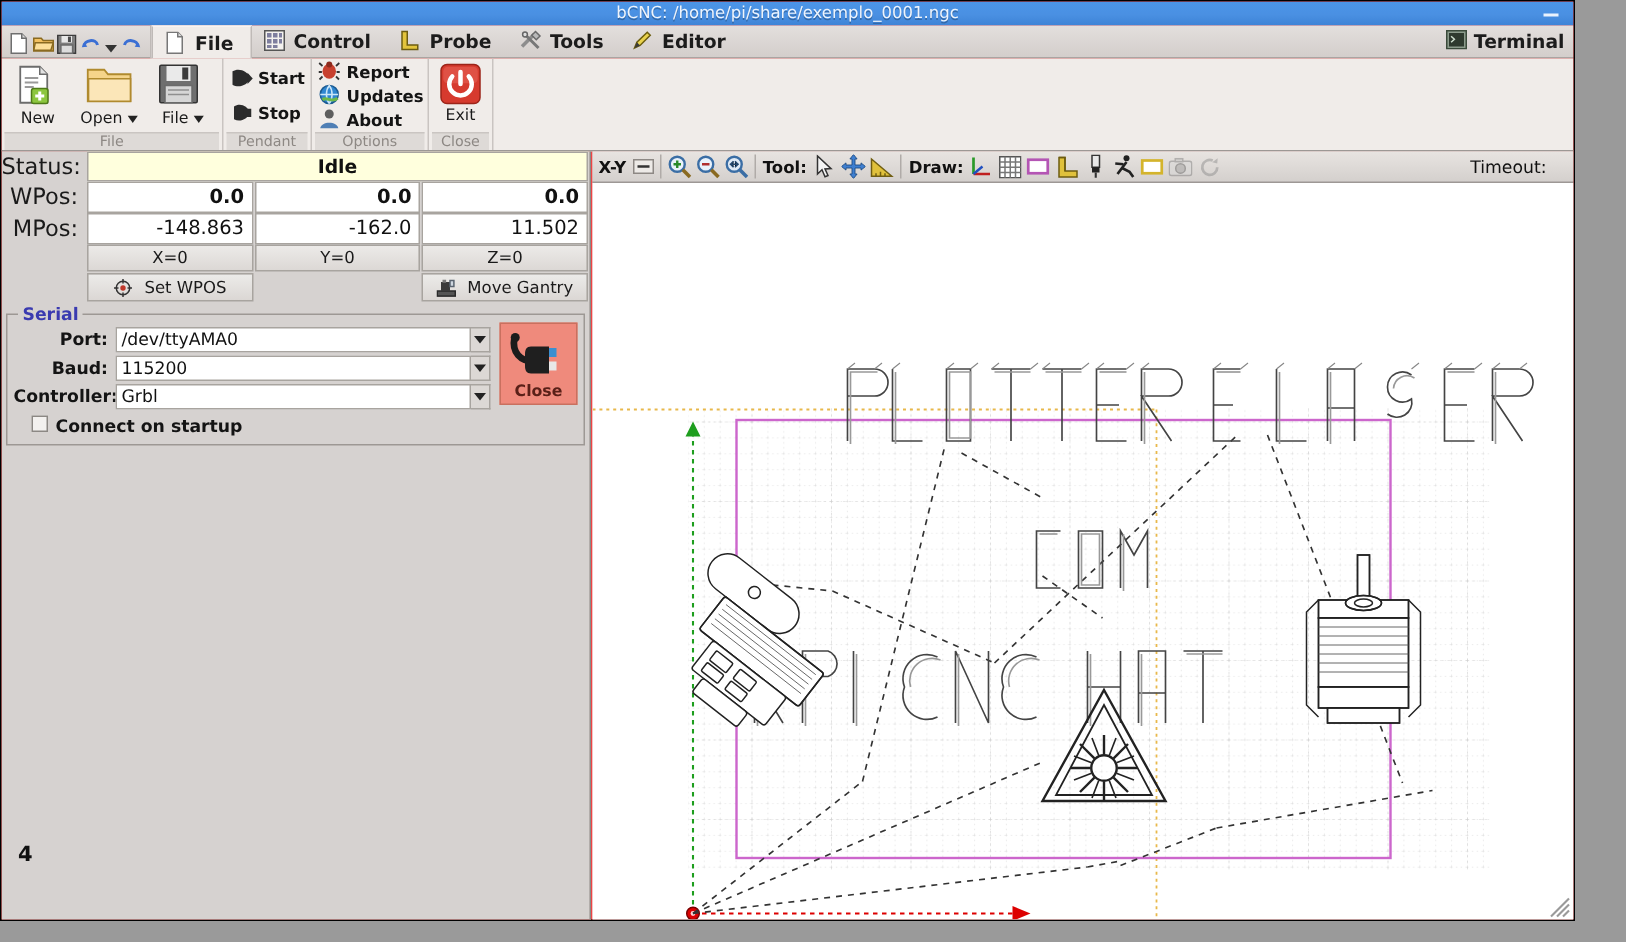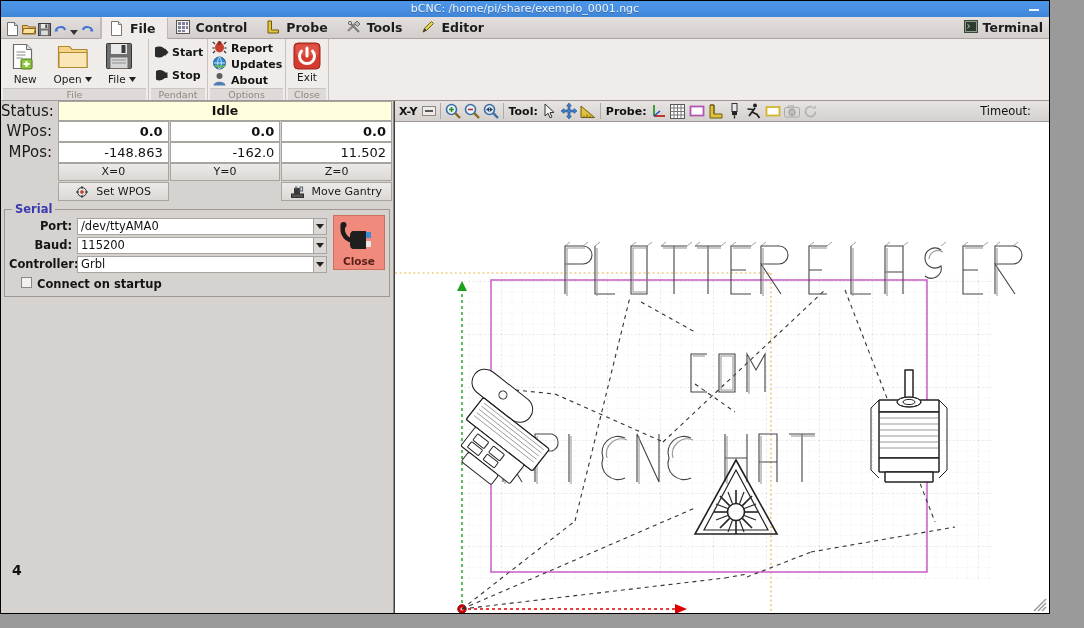--- a/index.html
+++ b/index.html
@@ -15,21 +15,21 @@
     width: 1084px; height: 628px;
     background: #9a9a9a;
   }
 
   
   .win-frame {
     position: absolute;
     left: 0; top: 0;
     width: 1050px; height: 614px;
     border: 1px solid #000;
-    background: #404040;
+    background: #ef4444;
     overflow: hidden;
   }
   .win-shadow {
     position: absolute;
     left: 1051px; top: 8px;
     width: 33px; height: 612px;
     background: #9a9a9a;
   }
   .win-shadow2 {
     position: absolute;
@@ -693,21 +693,21 @@
           <svg width="16" height="15" viewBox="0 0 16 15">
             <path d="M1 13.5 L14.5 13.5 L1 2 Z" fill="#e0c13c" stroke="#705e12"></path>
             <g stroke="#705e12">
                 <path d="M4 13.5v-2"></path>
                 <path d="M7 13.5v-3"></path>
                 <path d="M10 13.5v-2"></path>
               </g>
           </svg>
         </div>
         <div class="ct-sep"></div>
-        <div class="ct-label">Probe:</div>
+        <div class="ct-label">Draw:</div>
         <div class="ct-btn">
           <svg width="16" height="16" viewBox="0 0 16 16">
             <path d="M3 13 V2" stroke="#2a9a2a" stroke-width="1.8"></path>
             <path d="M3 13 H14" stroke="#c02020" stroke-width="1.8"></path>
             <path d="M3 13 L9 8" stroke="#2050c0" stroke-width="1.6"></path>
           </svg>
         </div>
         <div class="ct-btn">
           <svg width="15" height="15" viewBox="0 0 15 15">
             <rect x="0.5" y="0.5" width="14" height="14" fill="#fff" stroke="#555"></rect>

